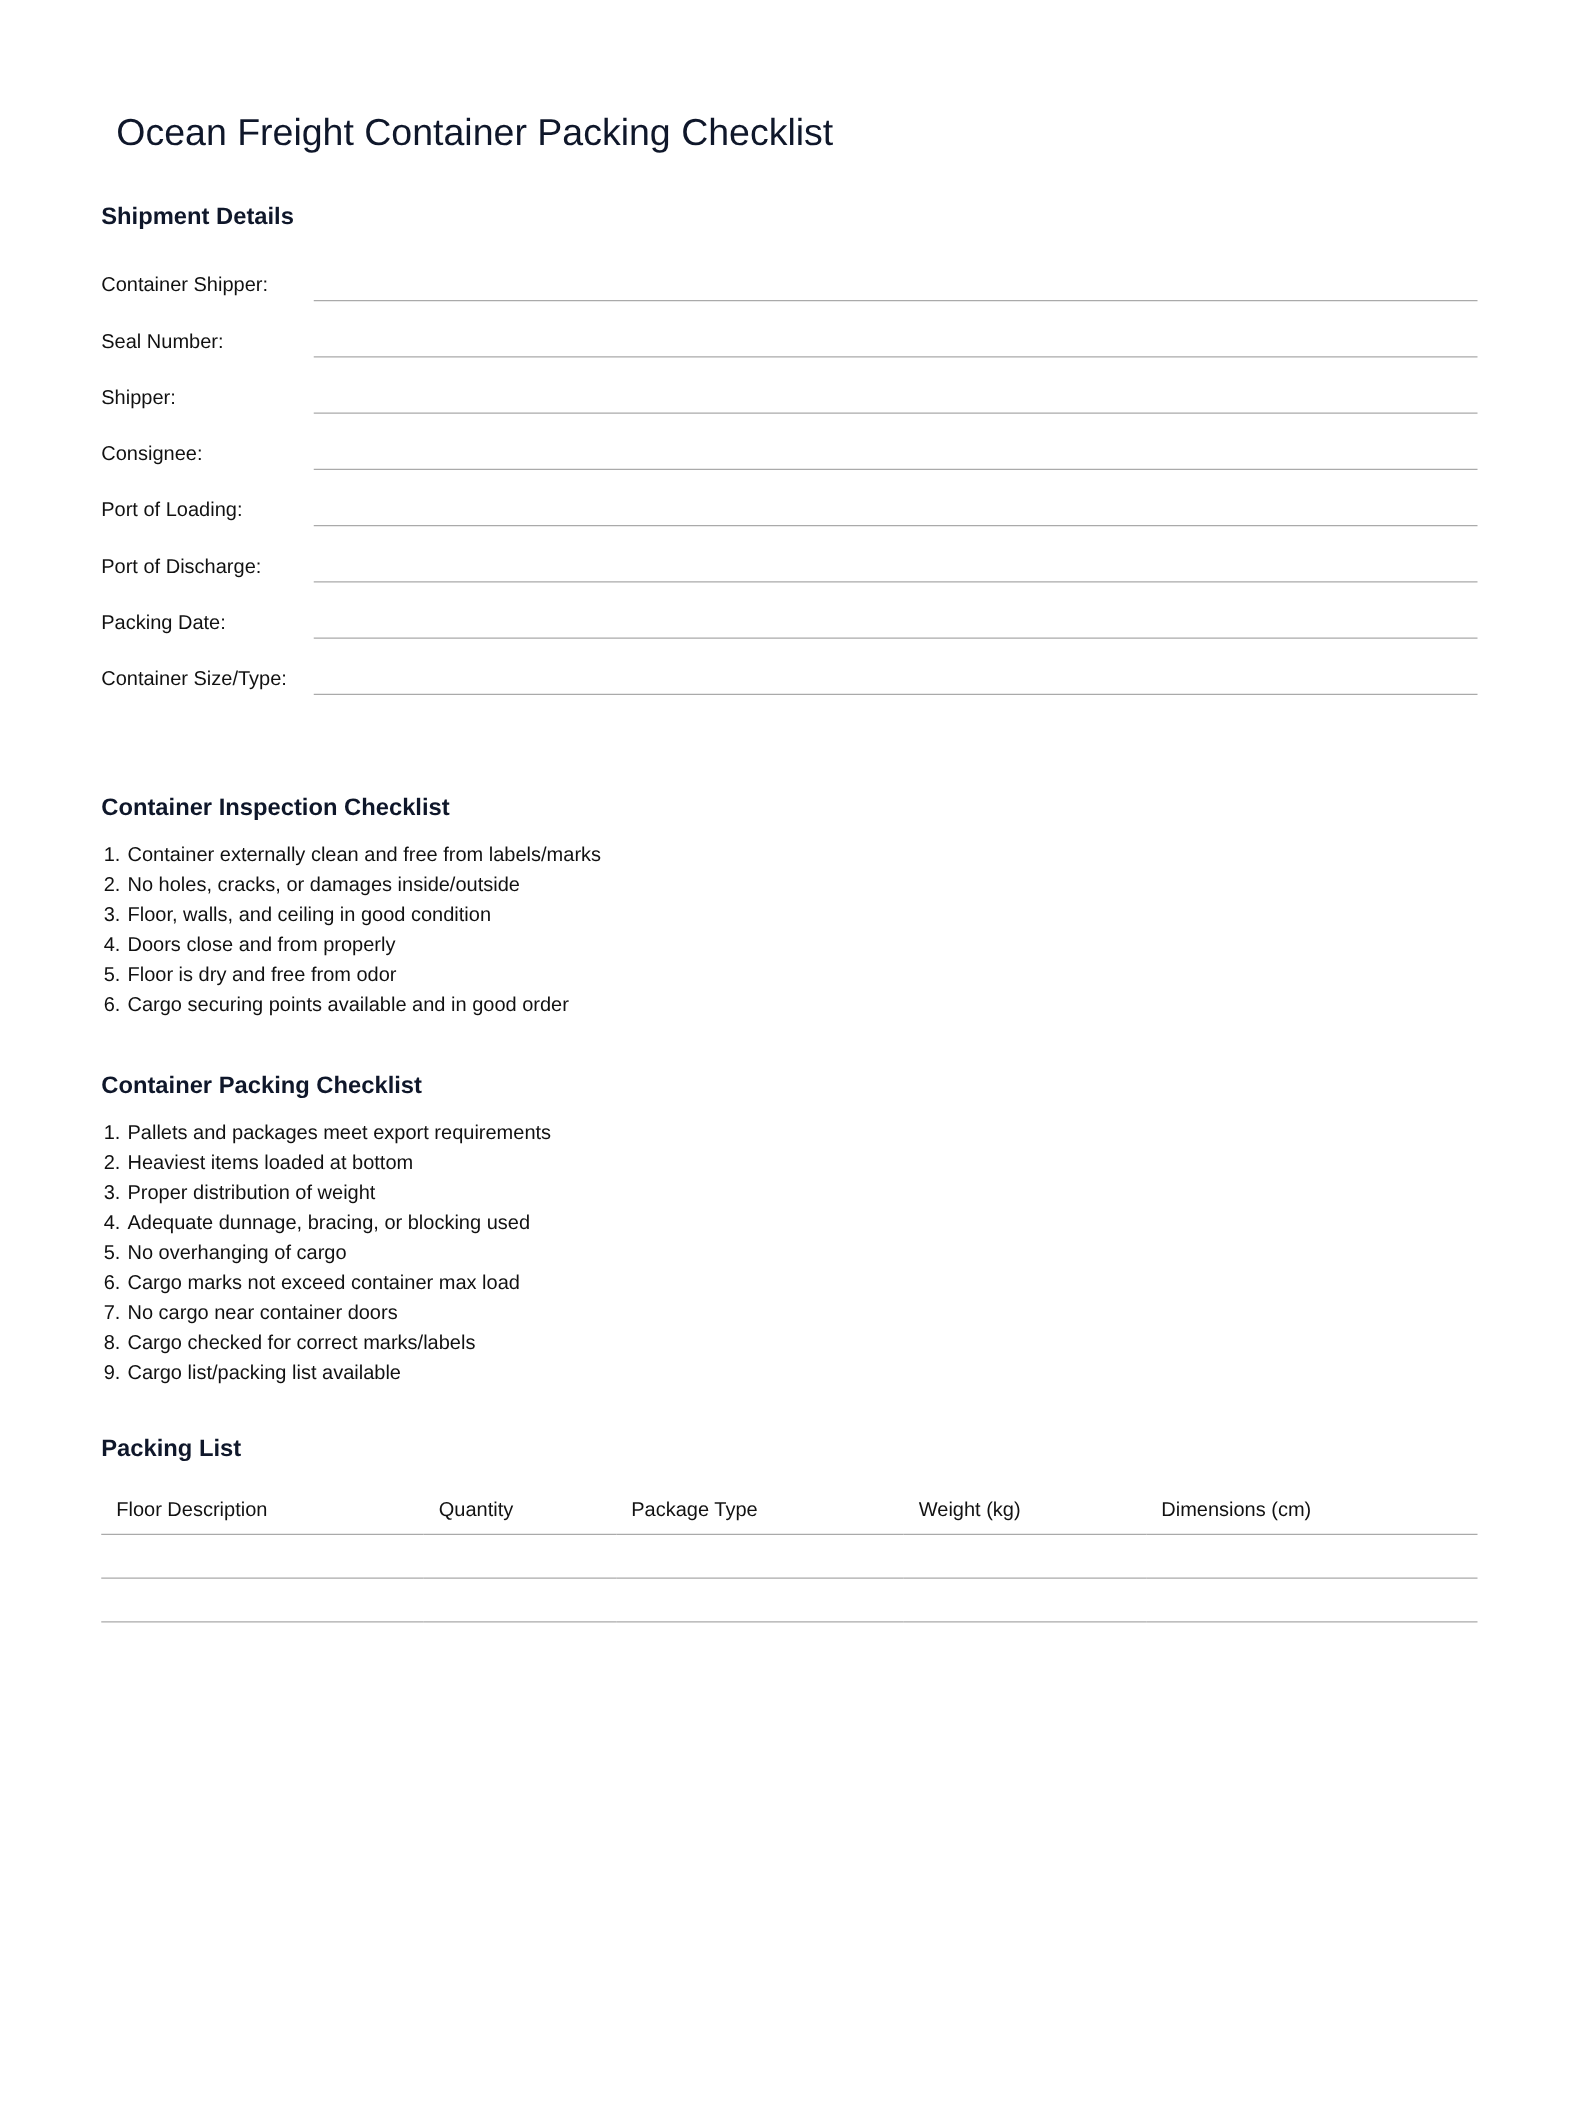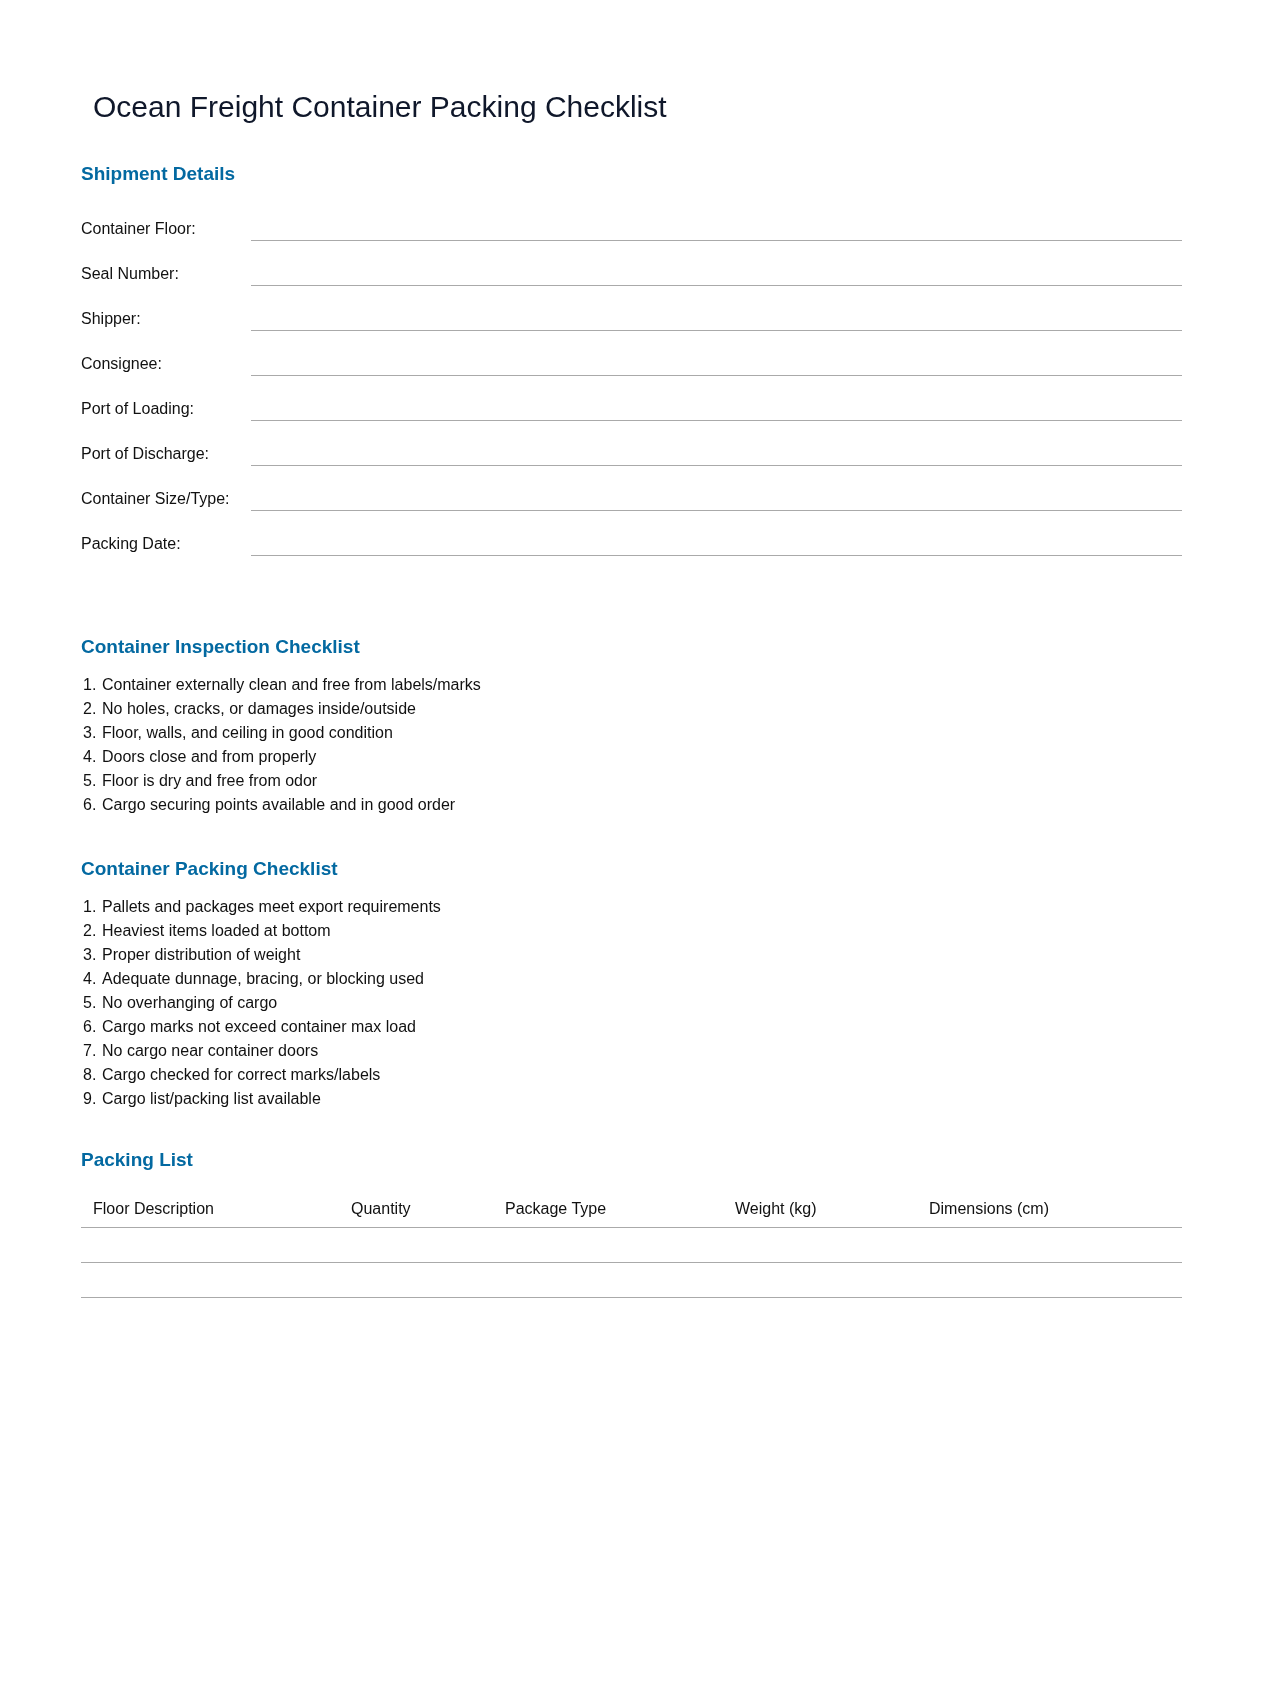--- a/index.html
+++ b/index.html
@@ -27,21 +27,21 @@
       font-weight: normal;
       color: #0f172a;
       white-space: nowrap;
     }
     h2.section-heading {
       position: absolute;
       left: 0;
       font-size: 19px;
       line-height: 22px;
       font-weight: bold;
-      color: #0369a1;
+      color: #0f172a;
       white-space: nowrap;
     }
     .fields {
       position: absolute;
       left: 0;
       top: 196px;
       width: 1101px;
     }
     .field-row {
       position: relative;
@@ -112,21 +112,21 @@
 <body>
 
 <div class="page">
 
   <h1 class="doc-title">Ocean Freight Container Packing Checklist</h1>
 
   <h2 class="section-heading" style="top:163px;">Shipment Details</h2>
 
   <div class="fields">
     <div class="field-row">
-      <span class="field-label">Container Floor:</span>
+      <span class="field-label">Container Shipper:</span>
       <div class="field-line"></div>
     </div>
     <div class="field-row">
       <span class="field-label">Seal Number:</span>
       <div class="field-line"></div>
     </div>
     <div class="field-row">
       <span class="field-label">Shipper:</span>
       <div class="field-line"></div>
     </div>
@@ -136,25 +136,25 @@
     </div>
     <div class="field-row">
       <span class="field-label">Port of Loading:</span>
       <div class="field-line"></div>
     </div>
     <div class="field-row">
       <span class="field-label">Port of Discharge:</span>
       <div class="field-line"></div>
     </div>
     <div class="field-row">
+      <span class="field-label">Packing Date:</span>
+      <div class="field-line"></div>
+    </div>
+    <div class="field-row">
       <span class="field-label">Container Size/Type:</span>
-      <div class="field-line"></div>
-    </div>
-    <div class="field-row">
-      <span class="field-label">Packing Date:</span>
       <div class="field-line"></div>
     </div>
   </div>
 
   <h2 class="section-heading" style="top:636px;">Container Inspection Checklist</h2>
 
   <ol class="checklist" style="top:673px;">
     <li><span class="num">1.</span><span>Container externally clean and free from labels/marks</span></li>
     <li><span class="num">2.</span><span>No holes, cracks, or damages inside/outside</span></li>
     <li><span class="num">3.</span><span>Floor, walls, and ceiling in good condition</span></li>

